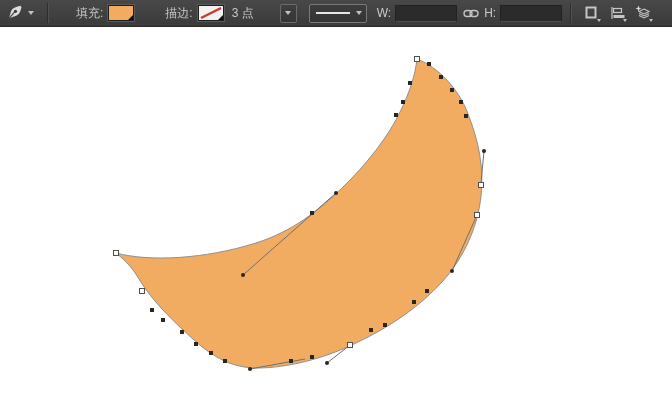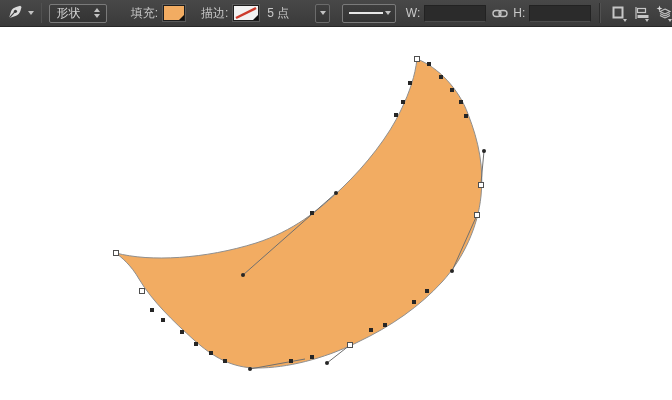--- a/index.html
+++ b/index.html
@@ -79,42 +79,35 @@
         <path d="M2.6 13.6 L4.6 7.2 C5.2 5.6 7.0 4.2 9.0 3.6 L12.6 2.4 L13.8 3.6 L12.8 7.2 C12.2 9.2 10.6 10.9 9.0 11.4 L2.6 13.6 Z" fill="#dcdcdc"></path>
         <line x1="2.6" y1="13.6" x2="8" y2="7.6" stroke="#3c3c3c" stroke-width="1"></line>
         <circle cx="8.4" cy="7.4" r="1.4" fill="#3c3c3c"></circle>
       </svg>
     </span>
     <span class="caret"></span>
   </div>
 
   <div class="sep"></div>
 
-  <div class="select-box shape-select">
-    <span>形状</span>
-    <span class="spinner">
-      <span class="spin-up"></span>
-        <span class="spin-down"></span>
-    </span>
-  </div>
 
   <span class="lbl" style="margin-left:24px">填充:</span>
   <div class="swatch" style="background: rgb(242, 172, 98);">
     <span class="corner"></span>
   </div>
 
-  <span class="lbl" style="margin-left:16px">描边:</span>
+  <span class="lbl" style="margin-left:31px">描边:</span>
   <div class="swatch stroke-swatch">
     <svg width="24" height="14" style="display:block">
       <line x1="2" y1="12" x2="22" y2="2" stroke-width="2.5" stroke="#cc3a2b"></line>
     </svg>
     <span class="corner"></span>
   </div>
 
-  <span class="lbl stroke-width-value">5 点</span>
+  <span class="lbl stroke-width-value">3 点</span>
   <div class="drop-btn">
     <span class="caret" style="margin-left:0"></span>
   </div>
 
   <div class="select-box style-select">
     <span class="style-line"></span>
     <span class="caret" style="margin-left:2px"></span>
   </div>
 
   <span class="lbl field-label">W:</span>

